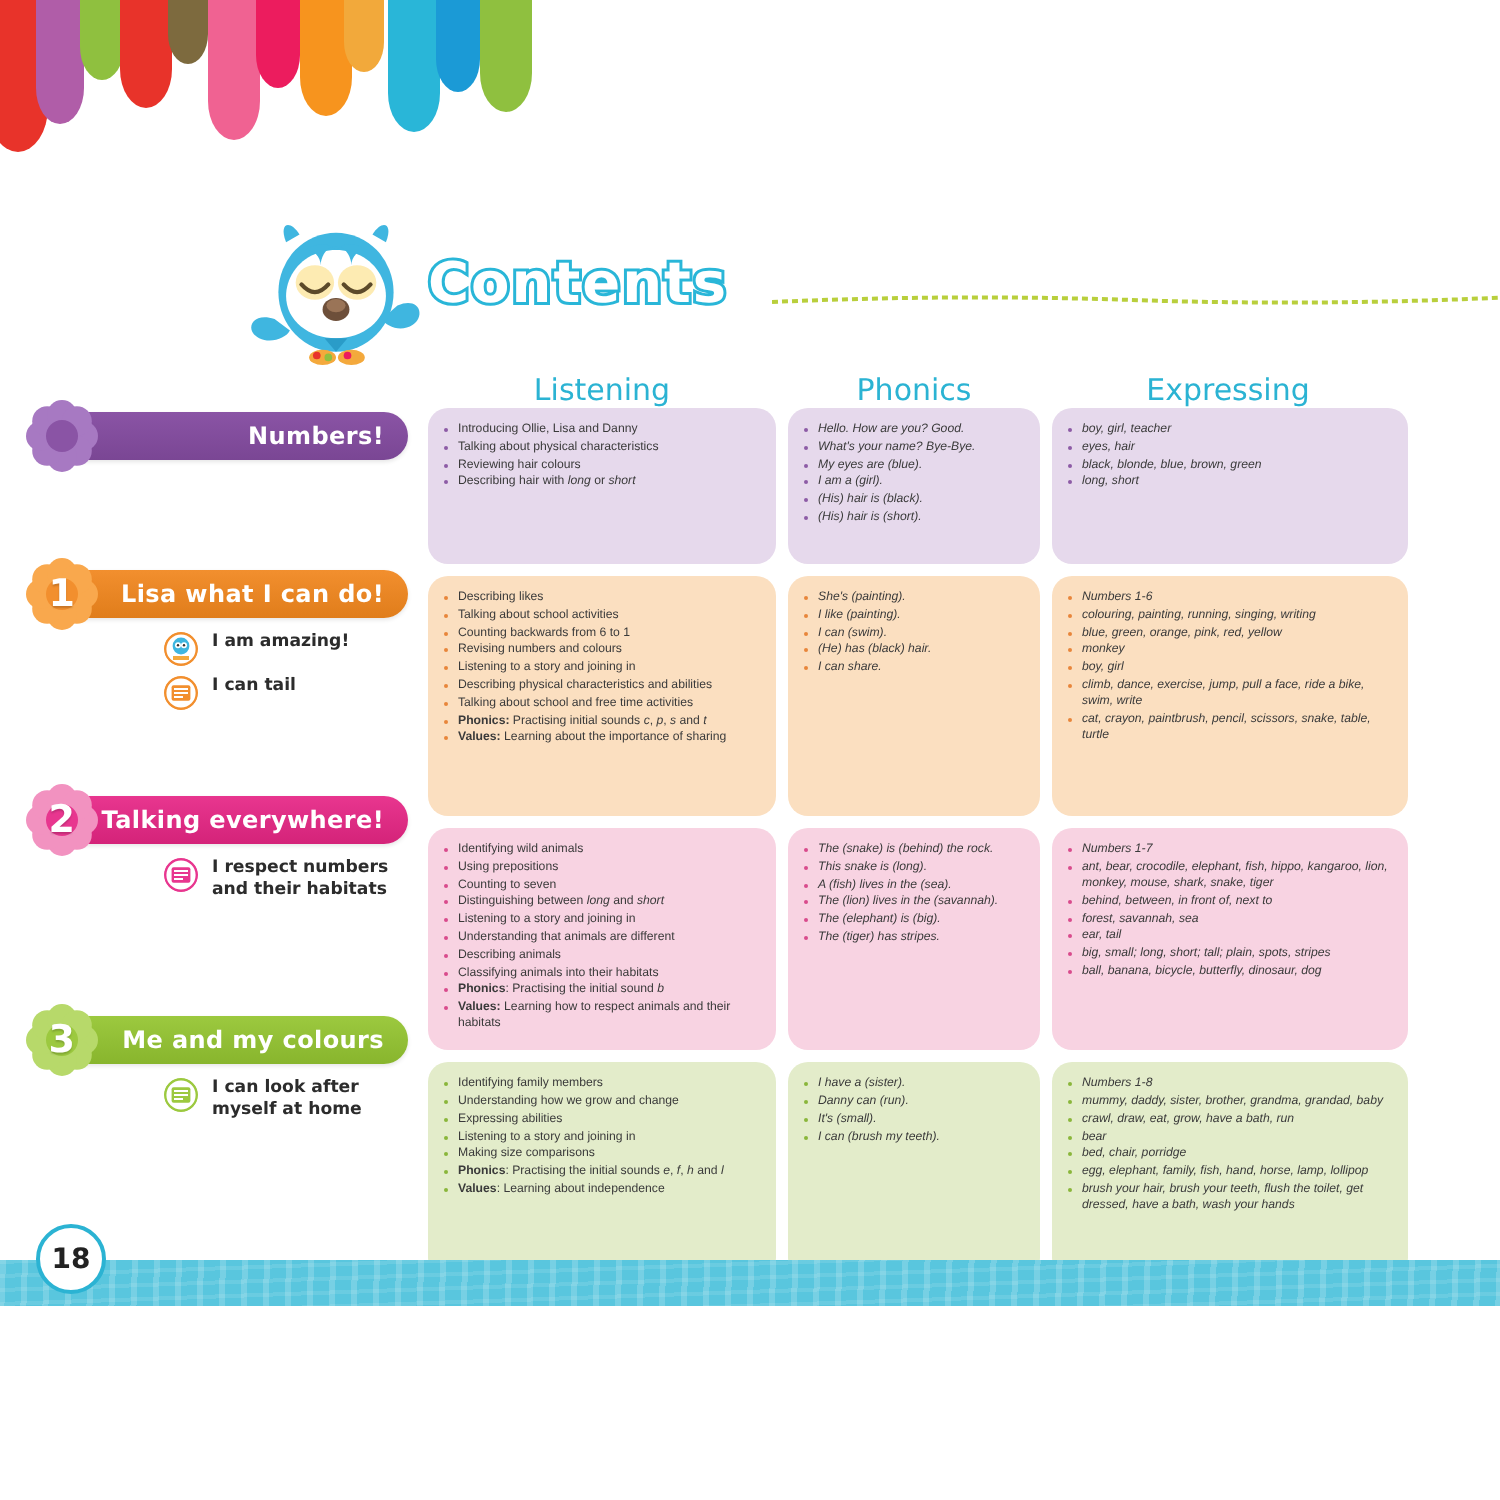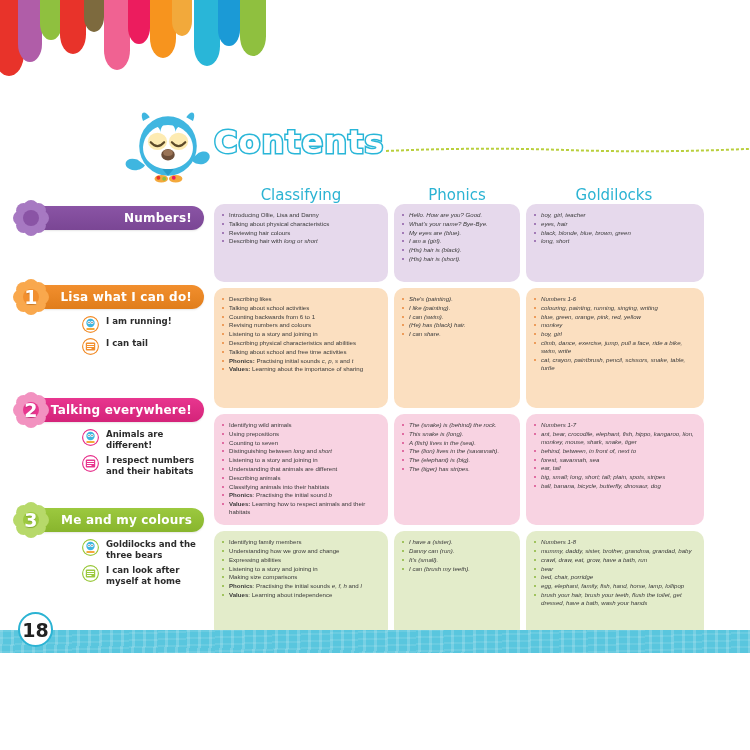--- a/index.html
+++ b/index.html
@@ -16,21 +16,21 @@
   .petal{position:absolute;top:-34px;border-radius:0 0 40px 40px / 0 0 60px 60px;}
 
   
   .owl{position:absolute;left:120px;top:100px;width:96px;height:96px;}
 
   
   .title-wrap{position:absolute;left:214px;top:118px;width:520px;height:52px;}
   .contents-title{
     font-family:"DejaVu Sans", sans-serif;
     font-weight:700;
-    font-size:32px;
+    font-size:28px;
     letter-spacing:1px;
     color:#ffffff;
     -webkit-text-stroke:3px #29b6d8;
     paint-order:stroke fill;
     position:absolute;left:0;top:0;
     line-height:48px;
   }
   .squiggle{position:absolute;left:172px;top:26px;width:560px;height:12px;}
 
   
@@ -130,21 +130,21 @@
     max-width:112px;
   }
 
   
   .page-badge{
     position:absolute;left:18px;top:612px;
     width:31px;height:31px;border-radius:50%;
     background:#ffffff;border:2.5px solid #2bb3d3;
     display:flex;align-items:center;justify-content:center;
     font-family:"DejaVu Sans", sans-serif;
-    font-size:19px;font-weight:700;color:#222;
+    font-size:14px;font-weight:700;color:#222;
     z-index:6;
   }
   .bottom-band{
     position:absolute;left:0;top:630px;width:750px;height:23px;
     background:#59c6de;
     z-index:2;
   }
   .band-texture{
     position:absolute;inset:0;
     background:
@@ -204,23 +204,23 @@
   </svg>
 </div>
 
 <div class="title-wrap">
   <div class="contents-title">Contents</div>
   <svg class="squiggle" viewBox="0 0 560 12" preserveAspectRatio="none">
     <path id="squig" d="M0 7 Q90 3 180 6 T360 5 T560 7" stroke="#b9cf3c" stroke-width="2" fill="none" stroke-dasharray="3 2"></path>
   </svg>
 </div>
 
-<div class="col-head" id="h-obj">Classifying</div>
+<div class="col-head" id="h-obj">Listening</div>
 <div class="col-head" id="h-lang">Phonics</div>
-<div class="col-head" id="h-vocab">Goldilocks</div>
+<div class="col-head" id="h-vocab">Expressing</div>
 
 <div id="units-host">
     <div class="unit" style="top: 206px; width: 178px;">
       <div class="banner" style="width: 178px; background: linear-gradient(rgb(138, 84, 165) 0%, rgb(122, 70, 148) 100%);">
         <div class="flower"><svg viewBox="0 0 38 38" width="38" height="38">
             <ellipse cx="29.5" cy="19.0" rx="7.5" ry="7.5" fill="#a779c2"></ellipse>
             <ellipse cx="26.4" cy="26.4" rx="7.5" ry="7.5" fill="#a779c2"></ellipse>
             <ellipse cx="19.0" cy="29.5" rx="7.5" ry="7.5" fill="#a779c2"></ellipse>
             <ellipse cx="11.6" cy="26.4" rx="7.5" ry="7.5" fill="#a779c2"></ellipse>
             <ellipse cx="8.5" cy="19.0" rx="7.5" ry="7.5" fill="#a779c2"></ellipse>
@@ -254,21 +254,21 @@
             <svg viewBox="0 0 17 17" width="17" height="17">
       <circle cx="8.5" cy="8.5" r="8" fill="#fff" stroke="#f28f2e" stroke-width="1.4"></circle>
       <circle cx="8.5" cy="7" r="4.2" fill="#3fb6e0"></circle>
       <circle cx="7" cy="6.6" r="1.5" fill="#fff"></circle>
               <circle cx="10" cy="6.6" r="1.5" fill="#fff"></circle>
       <circle cx="7" cy="6.6" r=".6" fill="#333"></circle>
               <circle cx="10" cy="6.6" r=".6" fill="#333"></circle>
       <path d="M4.5 12 h8 v2 h-8 z" fill="#f4a93c"></path>
     </svg>
           </span>
-          <span class="sub-label">I am running!</span>
+          <span class="sub-label">I am amazing!</span>
         </div>
         <div class="sub">
           <span class="badge">
             <svg viewBox="0 0 17 17" width="17" height="17">
       <circle cx="8.5" cy="8.5" r="8" fill="#fff" stroke="#f28f2e" stroke-width="1.4"></circle>
       <rect x="3.8" y="4.6" width="9.4" height="7.8" rx="1" fill="#f28f2e"></rect>
       <rect x="5" y="6" width="7" height="1" fill="#fff"></rect>
       <rect x="5" y="8" width="7" height="1" fill="#fff"></rect>
       <rect x="5" y="10" width="4.5" height="1" fill="#fff"></rect>
     </svg>
@@ -291,34 +291,20 @@
             <circle cx="19" cy="19" r="8" fill="#e8368f"></circle>
           </svg></div>
         <div class="unit-num">2</div>
         <span>Talking everywhere!</span>
       </div>
       <div class="subs">
         <div class="sub">
           <span class="badge">
             <svg viewBox="0 0 17 17" width="17" height="17">
       <circle cx="8.5" cy="8.5" r="8" fill="#fff" stroke="#e8368f" stroke-width="1.4"></circle>
-      <circle cx="8.5" cy="7" r="4.2" fill="#3fb6e0"></circle>
-      <circle cx="7" cy="6.6" r="1.5" fill="#fff"></circle>
-              <circle cx="10" cy="6.6" r="1.5" fill="#fff"></circle>
-      <circle cx="7" cy="6.6" r=".6" fill="#333"></circle>
-              <circle cx="10" cy="6.6" r=".6" fill="#333"></circle>
-      <path d="M4.5 12 h8 v2 h-8 z" fill="#f4a93c"></path>
-    </svg>
-          </span>
-          <span class="sub-label">Animals are different!</span>
-        </div>
-        <div class="sub">
-          <span class="badge">
-            <svg viewBox="0 0 17 17" width="17" height="17">
-      <circle cx="8.5" cy="8.5" r="8" fill="#fff" stroke="#e8368f" stroke-width="1.4"></circle>
       <rect x="3.8" y="4.6" width="9.4" height="7.8" rx="1" fill="#e8368f"></rect>
       <rect x="5" y="6" width="7" height="1" fill="#fff"></rect>
       <rect x="5" y="8" width="7" height="1" fill="#fff"></rect>
       <rect x="5" y="10" width="4.5" height="1" fill="#fff"></rect>
     </svg>
           </span>
           <span class="sub-label">I respect numbers and their habitats</span>
         </div>
       </div>
     </div>
@@ -336,34 +322,20 @@
             <circle cx="19" cy="19" r="8" fill="#9cc93f"></circle>
           </svg></div>
         <div class="unit-num">3</div>
         <span>Me and my colours</span>
       </div>
       <div class="subs">
         <div class="sub">
           <span class="badge">
             <svg viewBox="0 0 17 17" width="17" height="17">
       <circle cx="8.5" cy="8.5" r="8" fill="#fff" stroke="#9cc93f" stroke-width="1.4"></circle>
-      <circle cx="8.5" cy="7" r="4.2" fill="#3fb6e0"></circle>
-      <circle cx="7" cy="6.6" r="1.5" fill="#fff"></circle>
-              <circle cx="10" cy="6.6" r="1.5" fill="#fff"></circle>
-      <circle cx="7" cy="6.6" r=".6" fill="#333"></circle>
-              <circle cx="10" cy="6.6" r=".6" fill="#333"></circle>
-      <path d="M4.5 12 h8 v2 h-8 z" fill="#f4a93c"></path>
-    </svg>
-          </span>
-          <span class="sub-label">Goldilocks and the three bears</span>
-        </div>
-        <div class="sub">
-          <span class="badge">
-            <svg viewBox="0 0 17 17" width="17" height="17">
-      <circle cx="8.5" cy="8.5" r="8" fill="#fff" stroke="#9cc93f" stroke-width="1.4"></circle>
       <rect x="3.8" y="4.6" width="9.4" height="7.8" rx="1" fill="#9cc93f"></rect>
       <rect x="5" y="6" width="7" height="1" fill="#fff"></rect>
       <rect x="5" y="8" width="7" height="1" fill="#fff"></rect>
       <rect x="5" y="10" width="4.5" height="1" fill="#fff"></rect>
     </svg>
           </span>
           <span class="sub-label">I can look after myself at home</span>
         </div>
       </div>
     </div>

